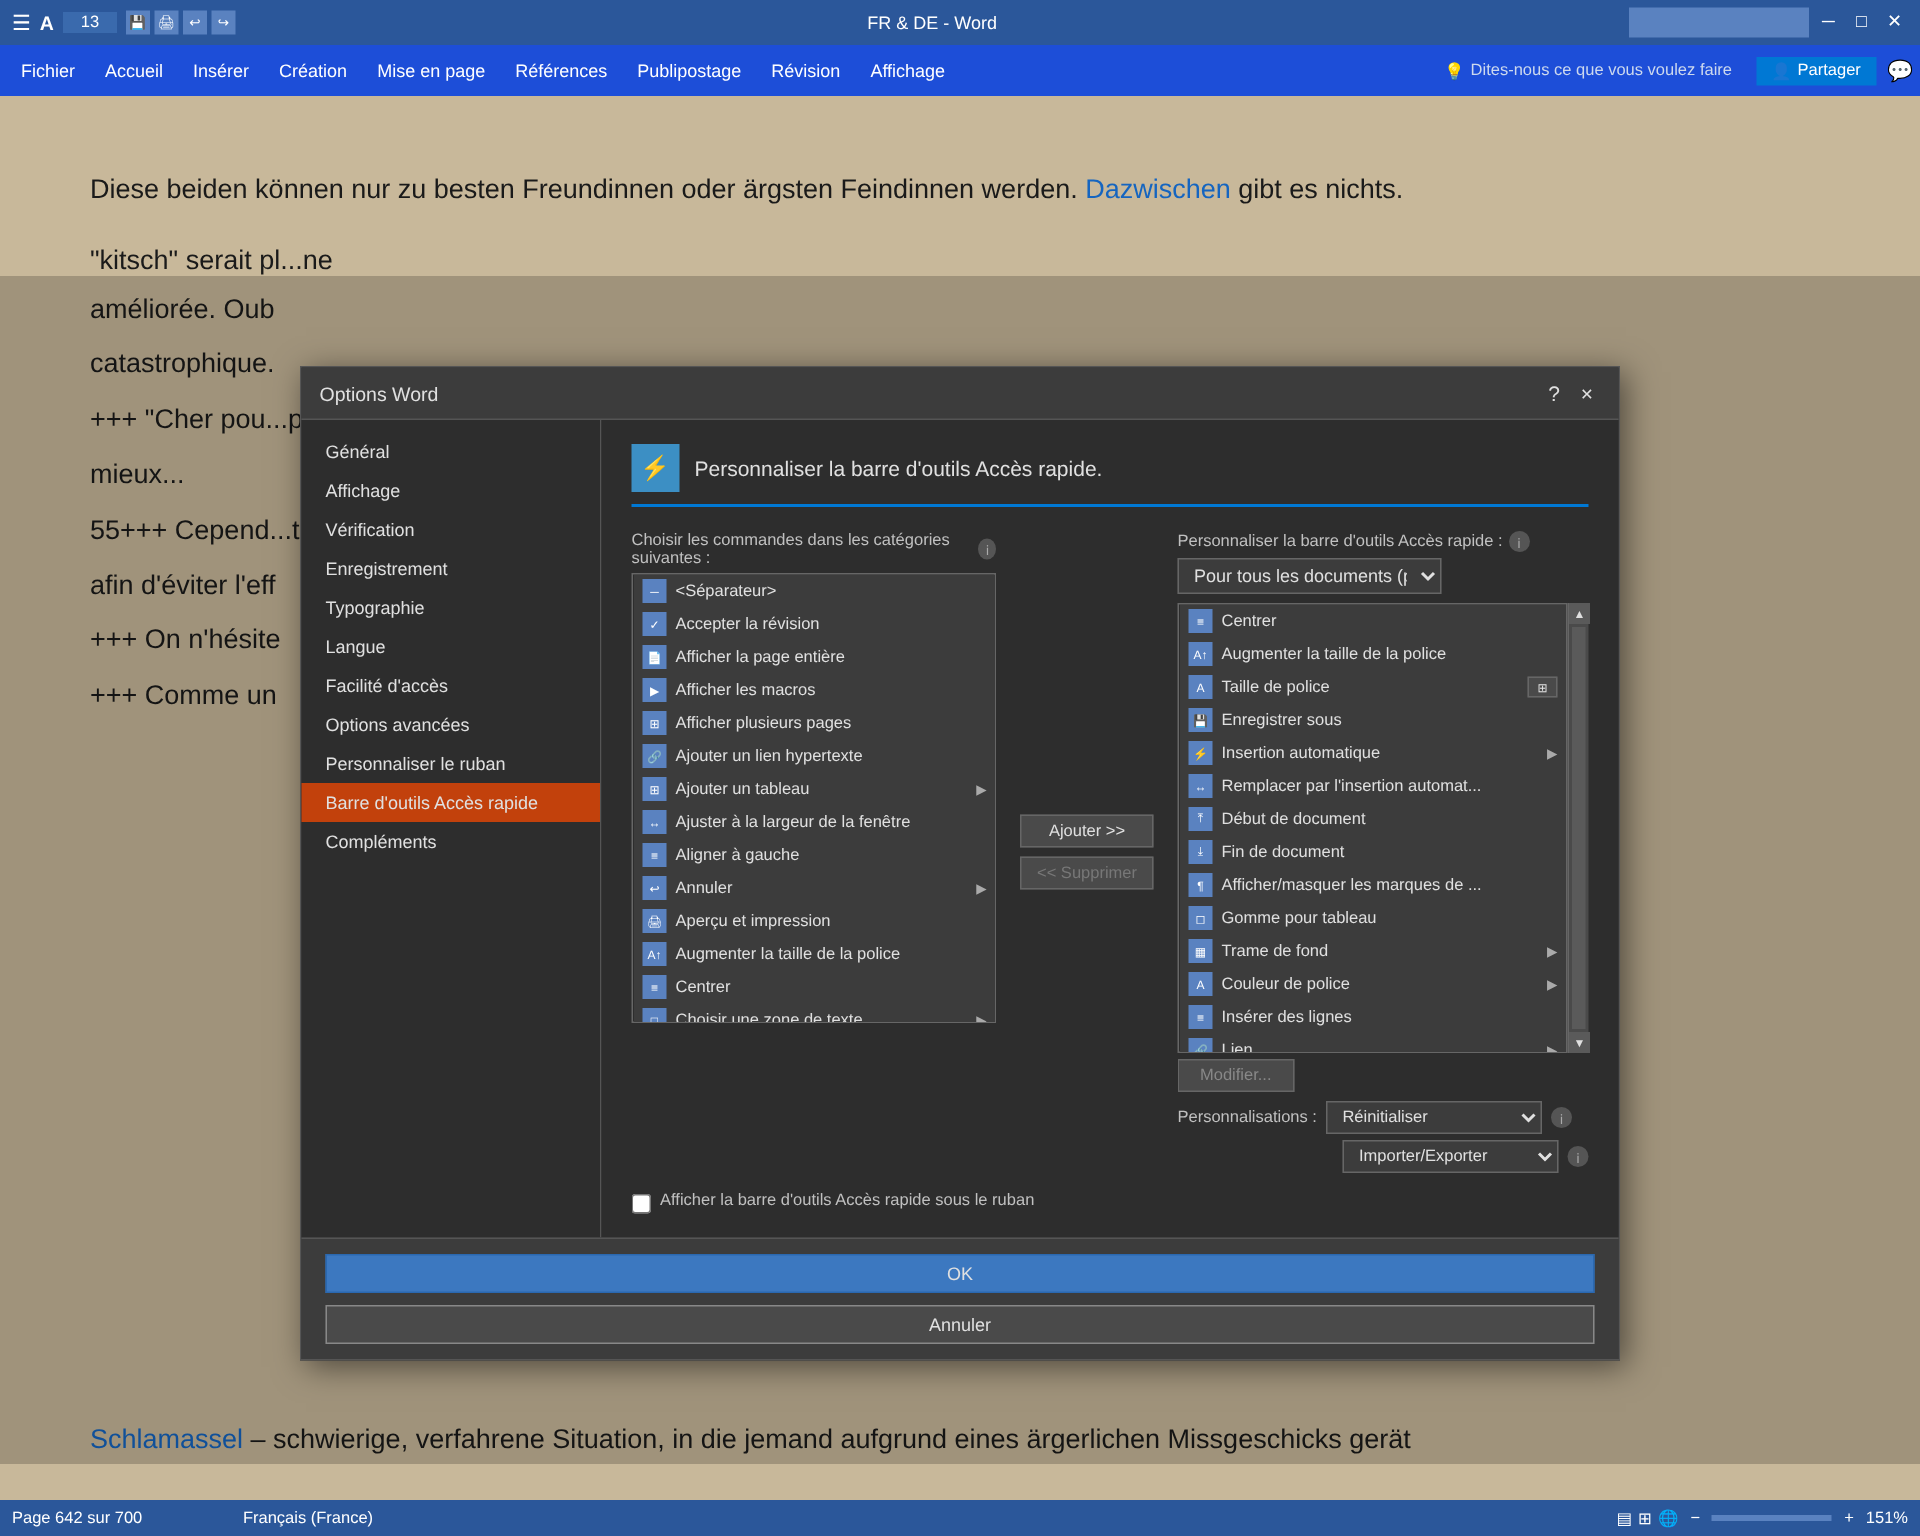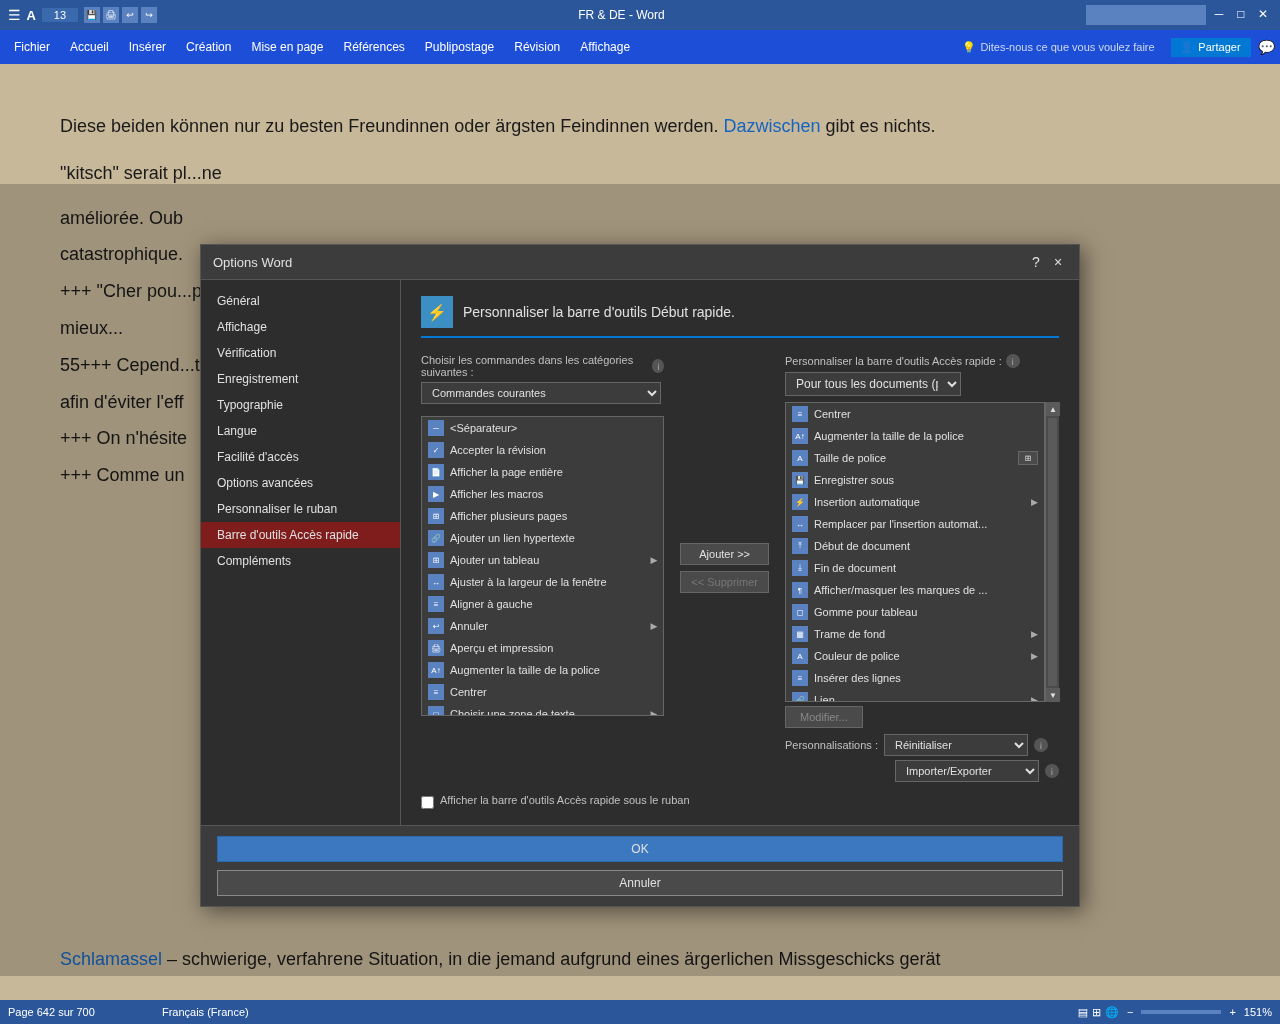--- a/index.html
+++ b/index.html
@@ -113,21 +113,21 @@
       background: #2d2d2d;
       border-right: 1px solid #555;
       padding: 8px 0;
     }
     .nav-item {
       padding: 6px 16px;
       cursor: pointer;
       font-size: 12px;
       color: #e0e0e0;
     }
-    .nav-item.active { background: #7f1d1d; }
+    .nav-item.active { background: #c2410c; }
 
     
     #dlg-content {
       flex: 1;
       padding: 16px 20px;
       overflow-y: auto;
       background: #2d2d2d;
     }
 
     
@@ -354,21 +354,21 @@
 </div>
 
 <div id="doc-area">
   <div class="doc-text">
     <p>
       <span>Diese beiden können nur zu besten Freundinnen oder ärgsten Feindinnen werden.</span> <a href="#" class="german-word">Dazwischen</a><span> gibt es nichts.</span>
     </p>
     <p style="margin-top:18px;">
       <span>"kitsch" serait pl</span>...ne
     </p>
-    <p style="margin-top:16px;">
+    <p style="margin-top:4px;">
       <span>améliorée. Oub</span>
     </p>
     <p style="margin-top:8px;">
       <span>catastrophique.</span>
     </p>
     <p style="margin-top:8px;">
       <span>+++ "Cher pou</span>...p
     </p>
     <p style="margin-top:8px;">
       <span>mieux...</span>
@@ -415,34 +415,29 @@
           <div class="nav-item">Options avancées</div>
           <div class="nav-item">Personnaliser le ruban</div>
           <div class="nav-item active">Barre d'outils Accès rapide</div>
           <div class="nav-item">Compléments</div>
         </div>
 
         <div id="dlg-content">
 
           <div class="content-header">
             <div class="content-header-icon">⚡</div>
-            <span class="content-header-title">Personnaliser la barre d'outils Début rapide.</span>
+            <span class="content-header-title">Personnaliser la barre d'outils Accès rapide.</span>
           </div>
 
           <div style="display:flex; gap:12px;justify-content:center;">
 
             <div style="flex:1;">
               <div class="section-label">
                 <span>Choisir les commandes dans les catégories suivantes :</span>
                 <span class="info-icon">ℹ</span>
-              </div>
-              <div class="section-row">
-                <select class="dlg-select">
-                  <option>Commandes courantes</option>
-                </select>
               </div>
 
               <div style="display:flex;">
                 <div class="list-box" style="width:230px; flex-shrink:0;">
                   <div class="list-item">
                     <span class="list-item-icon">─</span>
                     <span>&lt;Séparateur&gt;</span>
                   </div>
                   <div class="list-item">
                     <span class="list-item-icon">✓</span>

